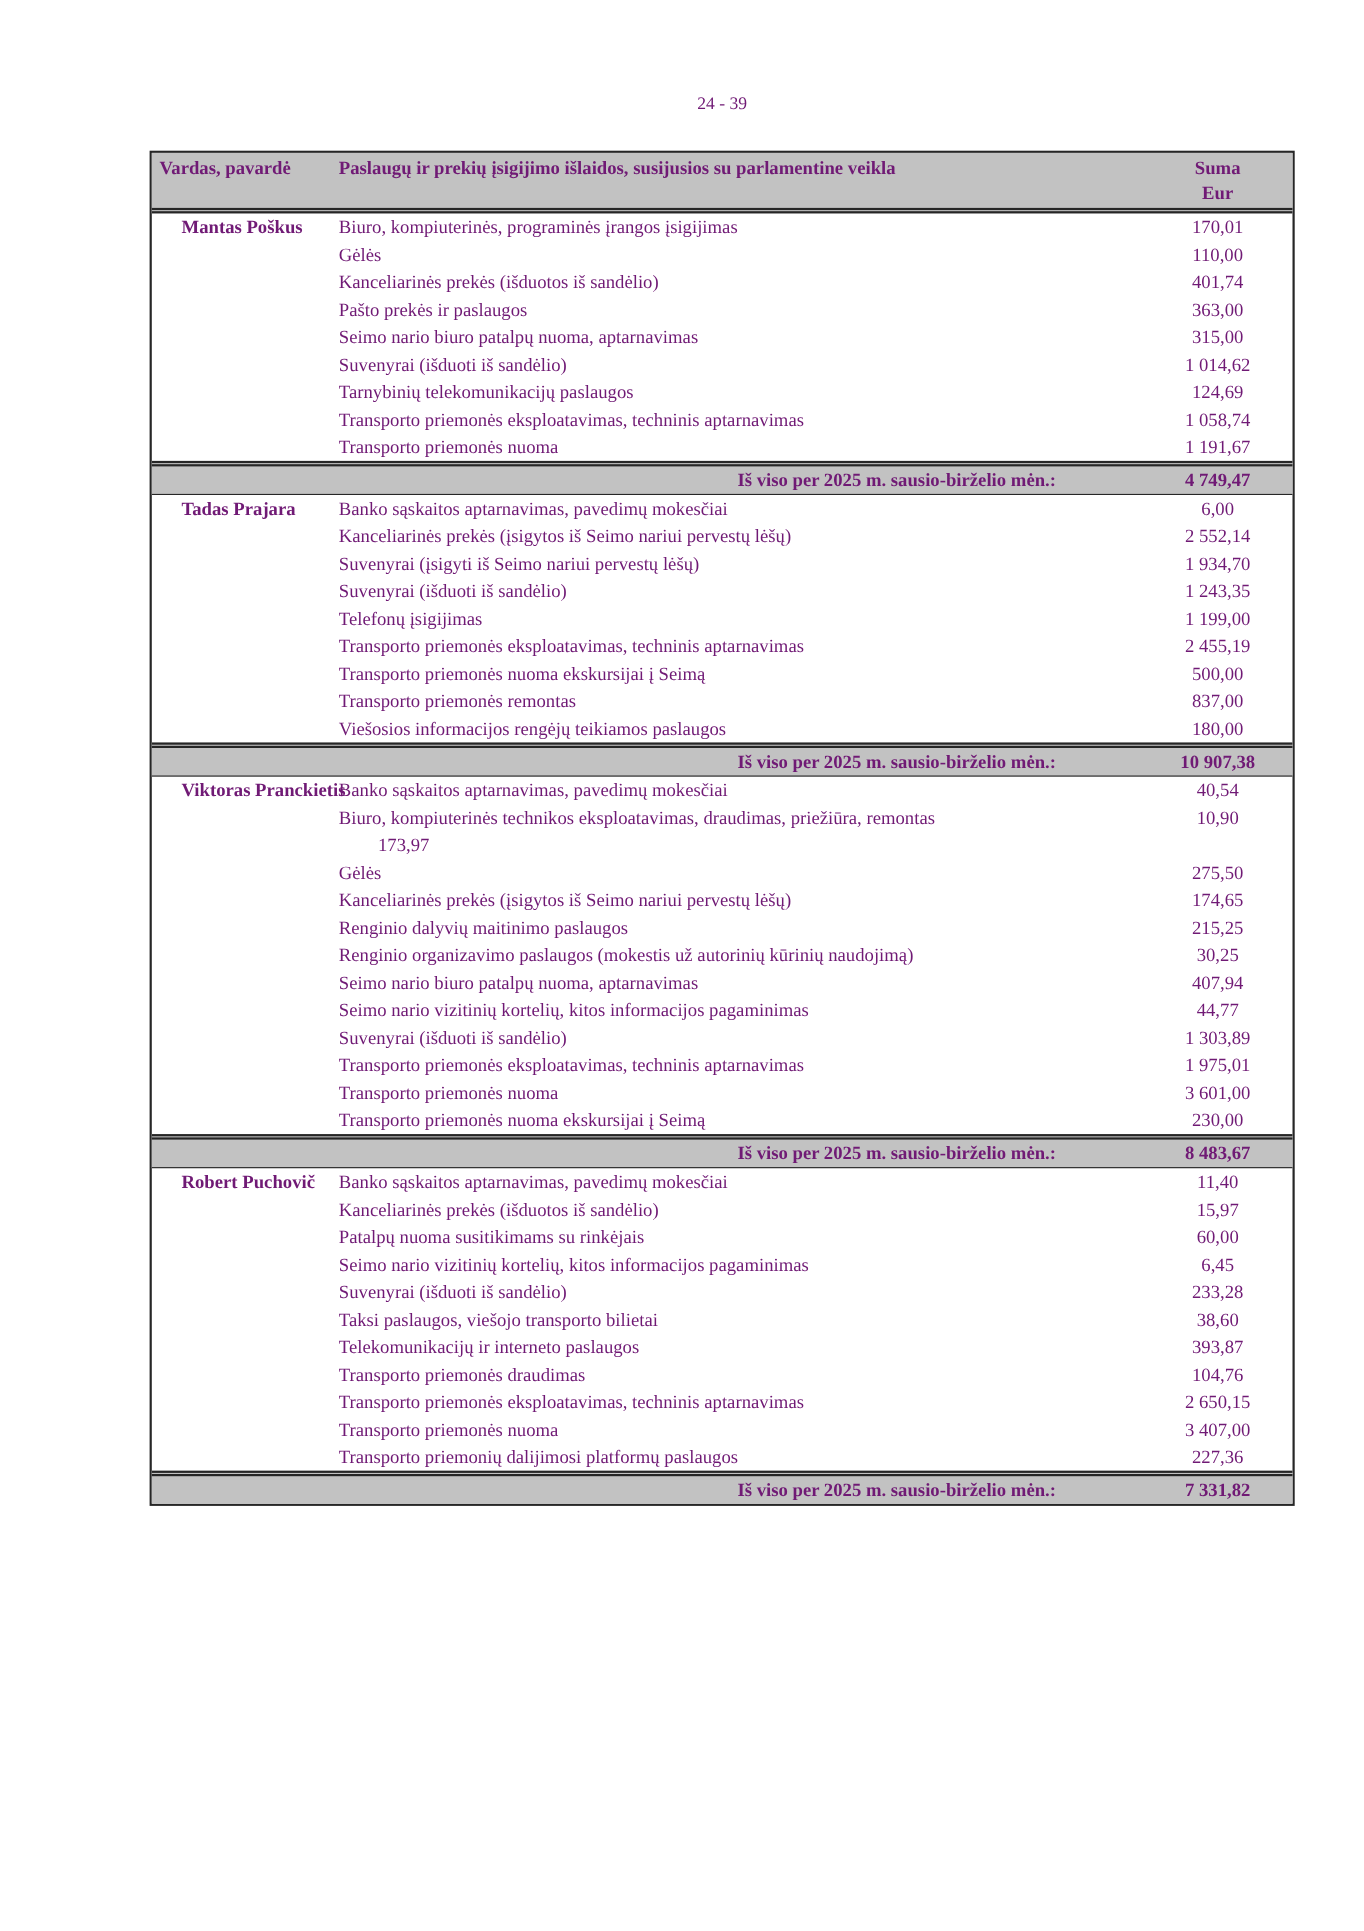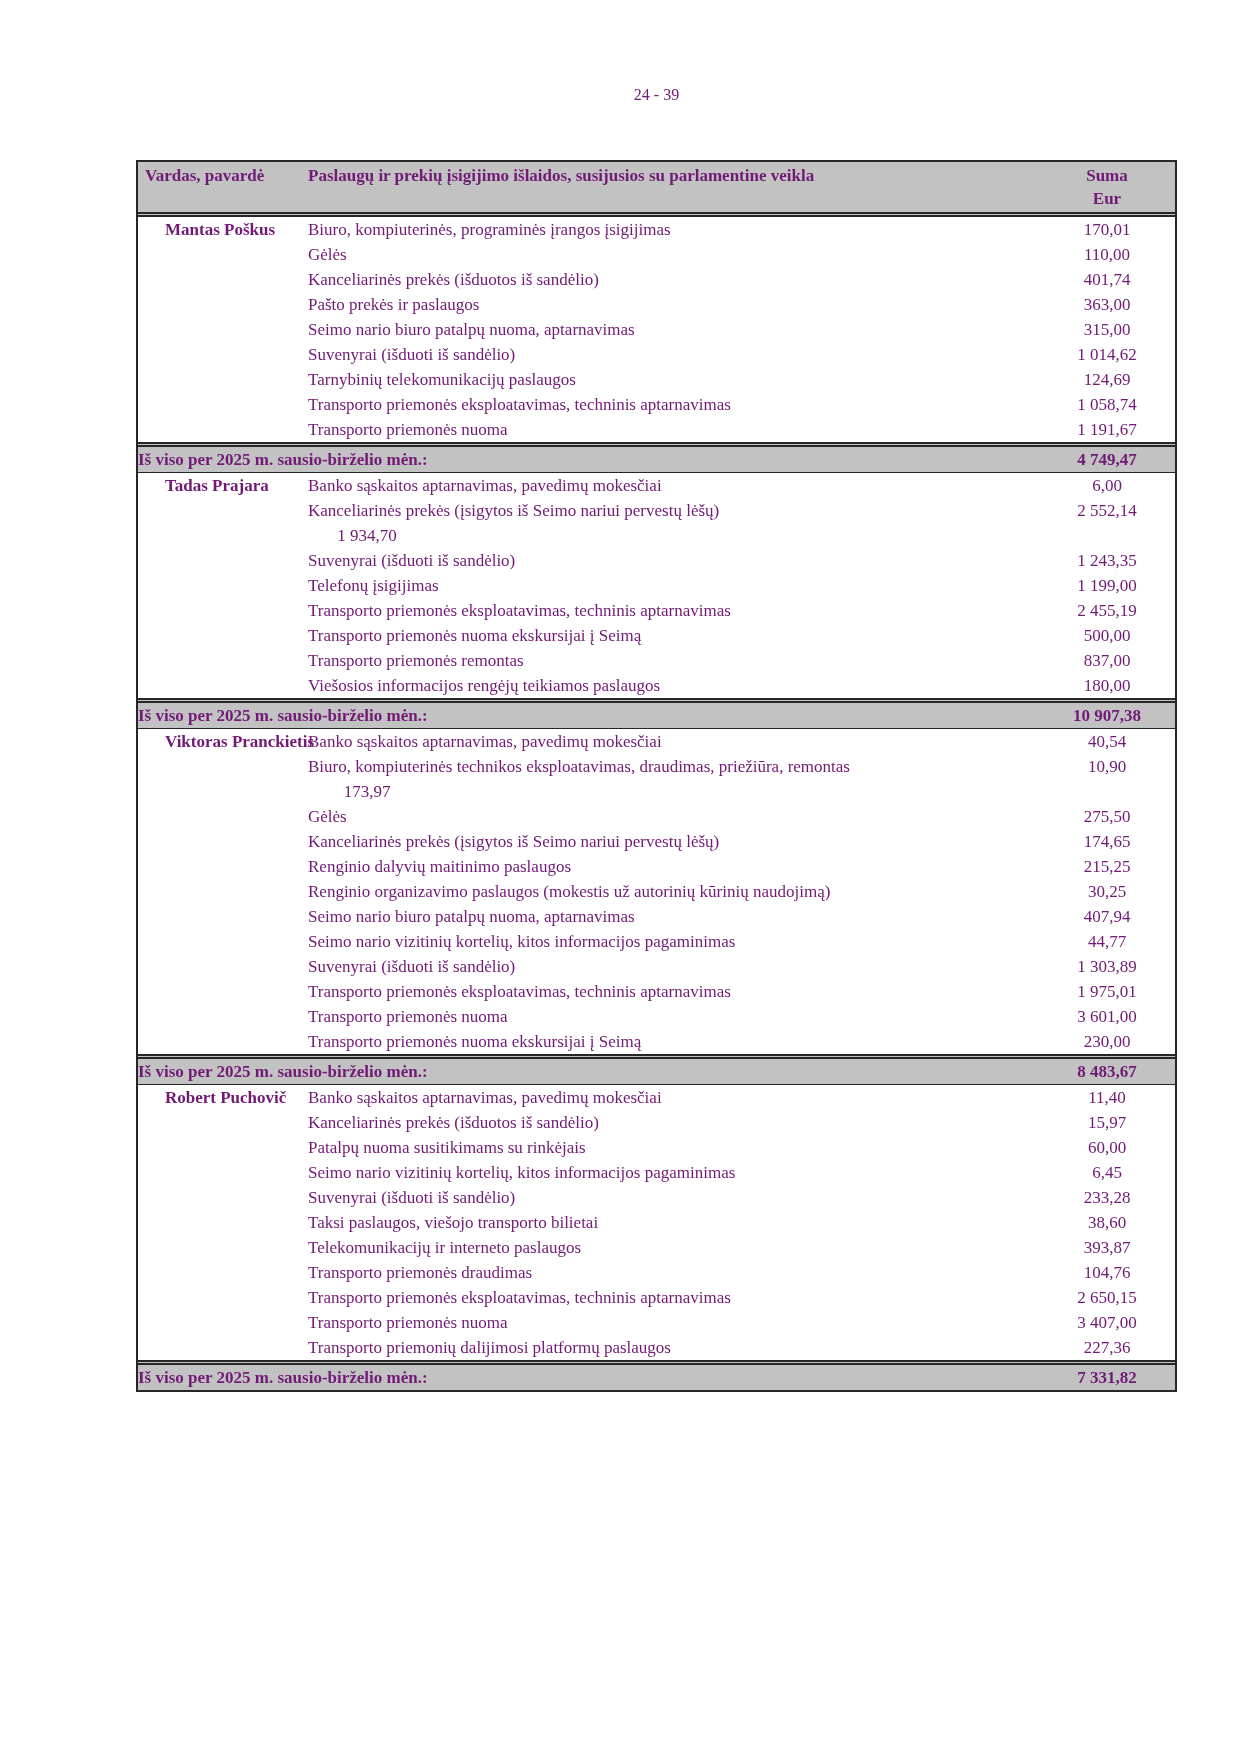--- a/index.html
+++ b/index.html
@@ -5,38 +5,38 @@
   html,body { margin:0; padding:0; background:#ffffff; }
   .page {
     position:relative; width:1240px; height:1755px; background:#ffffff;
     font-family:"Liberation Serif", serif; color:#701a75;
   }
   .page-number {
     position:absolute; top:86px; left:136px; width:1041px;
     text-align:center; font-size:16px;
   }
   .etable {
-    position:absolute; top:160px; left:136px; width:1041px;
+    position:absolute; top:137px; left:136px; width:1041px;
     box-sizing:border-box; border:2px solid #262626;
   }
   .header-row {
     display:flex; background:#c2c2c2; font-weight:bold; font-size:17px;
     line-height:23px; border-bottom:5px double #262626; padding-top:2px; padding-bottom:2px;
   }
   .col-name  { width:170px; box-sizing:border-box; padding-left:7px; flex-shrink:0; }
   .col-desc  { flex:1; min-width:0; }
   .col-amount{ width:127px; box-sizing:border-box; text-align:center; padding-right:9px; flex-shrink:0; }
   .hamount   { white-space:pre-line; }
   .erow { display:flex; font-size:17px; line-height:25px; white-space:nowrap; }
   .erow .col-name { font-weight:bold; overflow:visible;padding-left:27px; }
   .total-row {
     display:flex; background:#c2c2c2; font-weight:bold; font-size:17px; line-height:25px;
     border-top:5px double #262626; border-bottom:1px solid #262626;
   }
-  .total-label { flex:1; padding-right:88px; }
+  .total-label { flex:1; text-align:right; padding-right:88px; }
   .person-section:last-child .total-row { border-bottom:none; }
 </style>
 </head>
 <body>
 
 <div class="page">
   <div class="page-number">24 - 39</div>
   <div class="etable">
     <div class="header-row">
       <div class="col-name">Vardas, pavardė</div>
@@ -102,20 +102,21 @@
             <div class="col-desc">Banko sąskaitos aptarnavimas, pavedimų mokesčiai</div>
             <div class="col-amount">6,00</div>
           </div>
           <div class="erow">
             <div class="col-name"></div>
             <div class="col-desc">Kanceliarinės prekės (įsigytos iš Seimo nariui pervestų lėšų)</div>
             <div class="col-amount">2 552,14</div>
           </div>
           <div class="erow">
             <div class="col-name"></div>
+            <div class="col-desc">Suvenyrai (įsigyti iš Seimo nariui pervestų lėšų)</div>
             <div class="col-amount">1 934,70</div>
           </div>
           <div class="erow">
             <div class="col-name"></div>
             <div class="col-desc">Suvenyrai (išduoti iš sandėlio)</div>
             <div class="col-amount">1 243,35</div>
           </div>
           <div class="erow">
             <div class="col-name"></div>
             <div class="col-desc">Telefonų įsigijimas</div>

